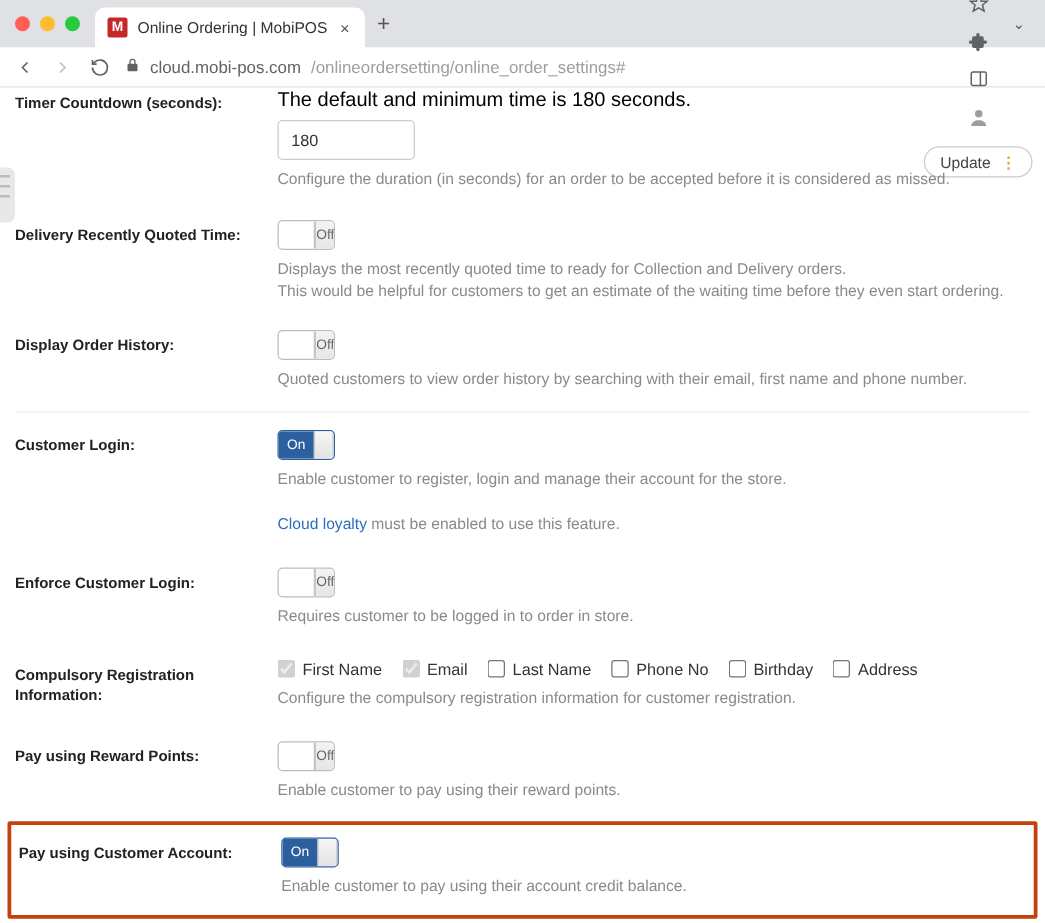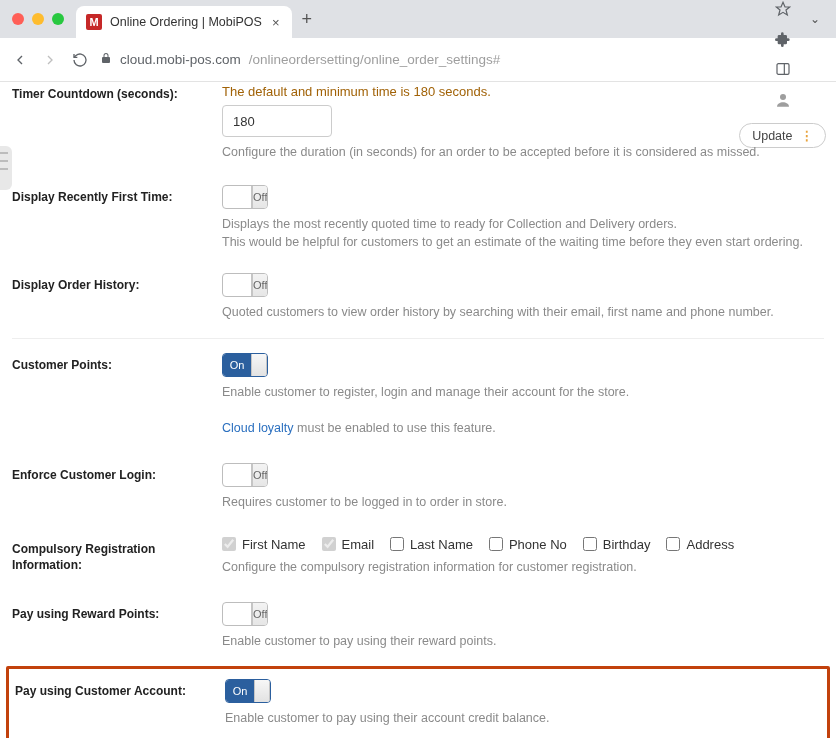--- a/index.html
+++ b/index.html
@@ -10,21 +10,21 @@
   .traffic { display:flex; gap:8px; align-items:center; padding-left:4px; padding-right:12px; }
   .dot { width:12px; height:12px; border-radius:50%; }
   .dot.red { background:#ff5f57; } .dot.yellow { background:#febc2e; } .dot.green { background:#28c840; }
   .tab { display:flex; align-items:center; background:#fff; height:32px; border-radius:8px 8px 0 0; padding:0 10px; gap:8px; min-width:200px; margin-top:6px; }
   .favicon { width:16px; height:16px; background:#c62828; color:#fff; font-size:11px; font-weight:bold; display:flex; align-items:center; justify-content:center; border-radius:2px; }
   .tab-title { font-size:12.5px; color:#333; white-space:nowrap; overflow:hidden; text-overflow:ellipsis; flex:1; }
   .tab-x { color:#555; font-size:13px; padding:0 2px; cursor:pointer; }
   .newtab { color:#555; font-size:18px; padding:0 10px; cursor:pointer; }
   .tabbar .spacer { flex:1; }
   .tabbar .chev { color:#555; font-size:12px; padding:0 8px; cursor:pointer; }
-  .toolbar { display:flex; align-items:center; height:44px; background:#fff; padding:0 10px; gap:10px; border-bottom:1px solid #e3e3e3; }
+  .toolbar { display:flex; align-items:center; height:32px; background:#fff; padding:0 10px; gap:10px; border-bottom:1px solid #e3e3e3; }
   .nav-icn { color:#5f6368; font-size:15px; cursor:pointer; display:flex; align-items:center; justify-content:center; width:20px; }
   .nav-icn.disabled { color:#bfbfbf; cursor:default; }
   .addr { flex:1; display:flex; align-items:center; gap:8px; font-size:13.5px; color:#5f6368; }
   .lock { font-size:12px; color:#5f6368; }
   .addr .path { color:#9e9e9e; }
   .toolbar-right { display:flex; align-items:center; gap:14px;flex-direction:column; }
   .tb-icn { color:#5f6368; font-size:15px; cursor:pointer; }
   .tb-icn svg { display:block; }
   .update { border:1px solid #ccc; border-radius:14px; padding:4px 12px; font-size:12.5px; color:#444; display:flex; align-items:center; gap:8px; cursor:pointer; }
   .update .more { color:#e8a33d; font-weight:bold; }
@@ -43,21 +43,21 @@
   .toggle .knob { width:16px; height:22px; background:linear-gradient(#f7f7f7,#e2e2e2); border-right:1px solid #c5c5c5; border-left:1px solid #c5c5c5; }
   .toggle.off { justify-content:flex-start;padding-left:28px; }
   .toggle.off .lbl { flex:1; text-align:center; font-size:11px; color:#666; background:linear-gradient(#f3f3f3,#e6e6e6); height:100%; display:flex; align-items:center; justify-content:center; }
   .toggle.on { border-color:#2b5f9e; }
   .toggle.on .lbl { flex:1; text-align:center; font-size:11px; color:#fff; background:#2b5f9e; height:100%; display:flex; align-items:center; justify-content:center; }
   .toggle.on .knob { order:2; }
   .checks { display:flex; flex-wrap:wrap; gap:16px; align-items:center; }
   .chk { display:flex; align-items:flex-start; gap:6px; font-size:13px; color:#333; }
   .chk input { width:14px; height:14px; }
   .highlight { border:3px solid #c2410c; border-radius:2px; padding:10px 6px 14px 6px; margin:10px -6px 4px -6px; }
-  .cutoff-top { color:#a16207; font-size:13px; padding-top:2px; }
+  .cutoff-top { color:#000000; font-size:16px; padding-top:2px; }
 </style>
 </head>
 <body>
 
 <div class="chrome">
   <div class="tabbar">
     <div class="traffic">
       <div class="dot red"></div>
       <div class="dot yellow"></div>
       <div class="dot green"></div>
@@ -143,21 +143,21 @@
   <div class="row" style="margin-top:-6px;">
     <div class="label">Timer Countdown (seconds):</div>
     <div class="control">
       <div class="cutoff-top">The default and minimum time is 180 seconds.</div>
       <input class="input-text" style="margin-top: 6px;" value="180">
       <div class="hint">Configure the duration (in seconds) for an order to be accepted before it is considered as missed.</div>
     </div>
   </div>
 
   <div class="row" style="margin-top:12px;">
-    <div class="label">Display Recently First Time:</div>
+    <div class="label">Delivery Recently Quoted Time:</div>
     <div class="control">
       <div class="toggle off">
         <div class="knob"></div>
           <div class="lbl">Off</div>
       </div>
       <div class="hint">
         <span>Displays the most recently quoted time to ready for Collection and Delivery orders.</span><br>
         <span>This would be helpful for customers to get an estimate of the waiting time before they even start ordering.</span>
       </div>
     </div>
@@ -168,21 +168,21 @@
     <div class="control">
       <div class="toggle off">
         <div class="knob"></div>
           <div class="lbl">Off</div>
       </div>
       <div class="hint">Quoted customers to view order history by searching with their email, first name and phone number.</div>
     </div>
   </div>
 
   <div class="row sep">
-    <div class="label">Customer Points:</div>
+    <div class="label">Customer Login:</div>
     <div class="control">
       <div class="toggle on">
         <div class="lbl">On</div>
           <div class="knob"></div>
       </div>
       <div class="hint">
         <span>Enable customer to register, login and manage their account for the store.</span><br>
         <br>
         <span class="link">Cloud loyalty</span><span> must be enabled to use this feature.</span>
       </div>

